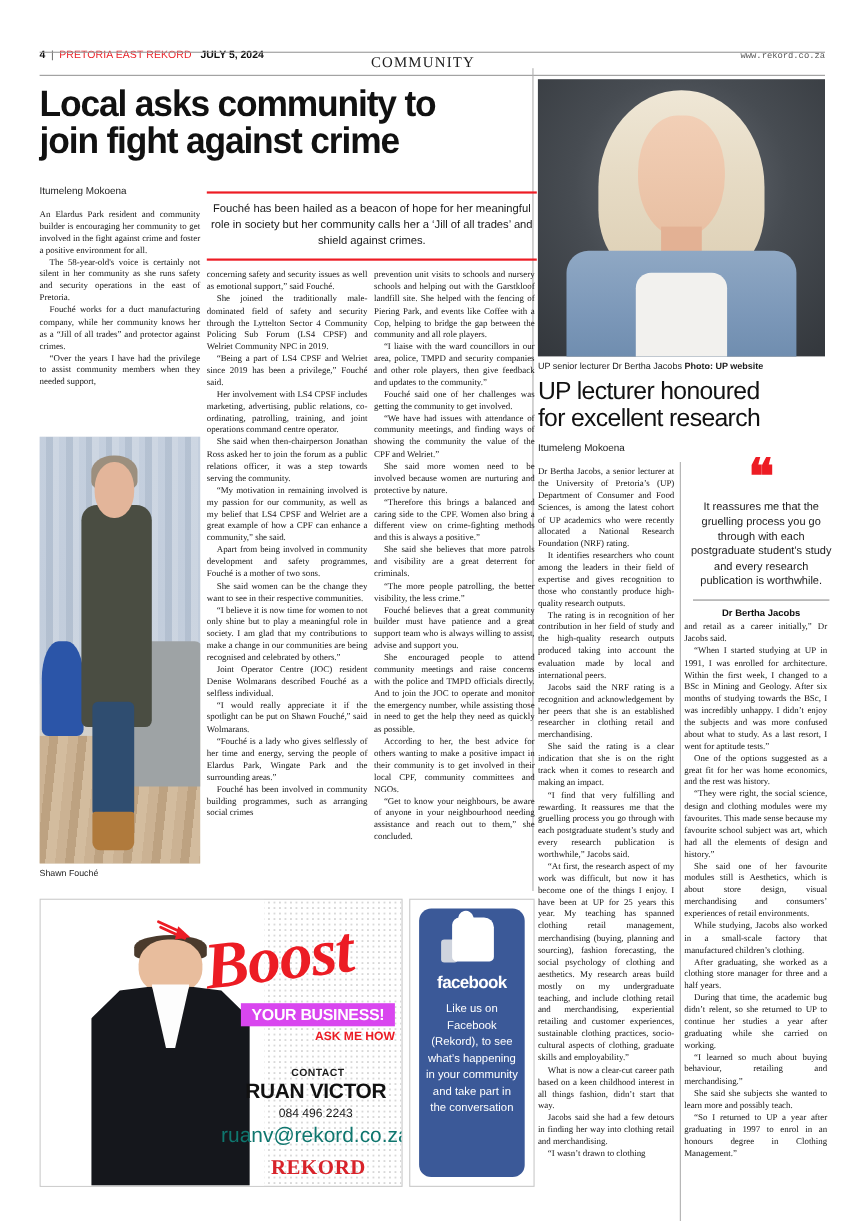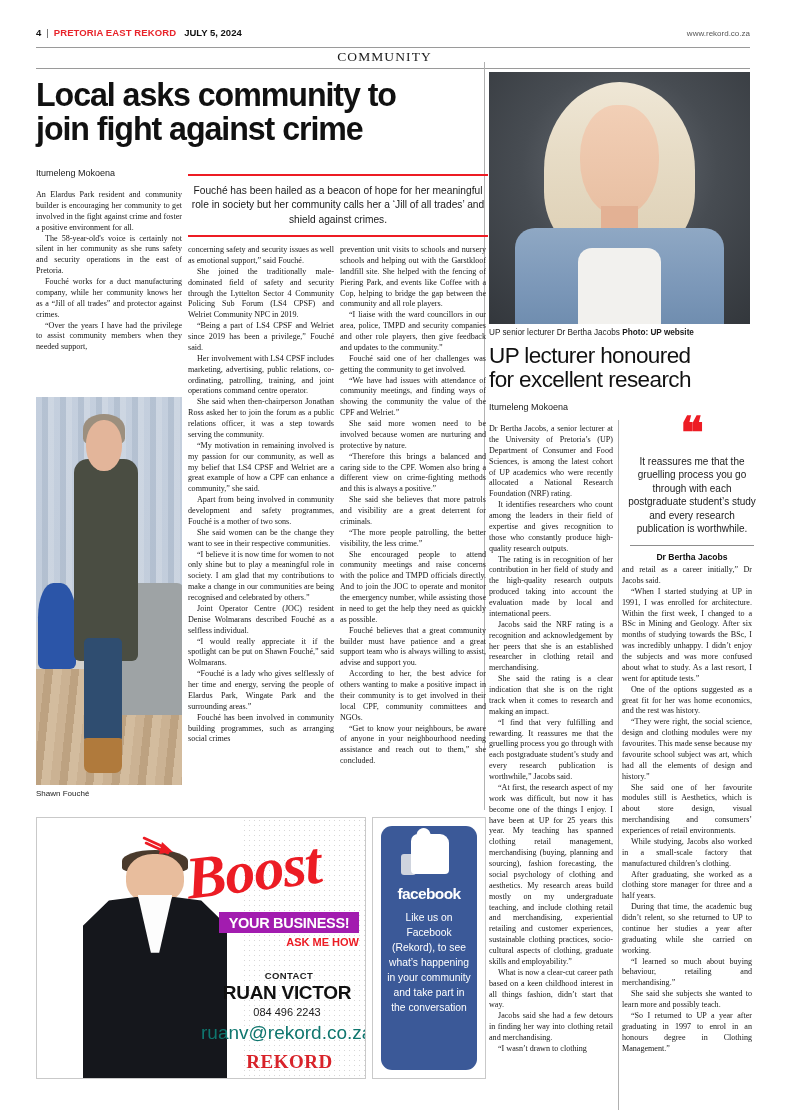--- a/index.html
+++ b/index.html
@@ -11,23 +11,23 @@
   }
   .page { position: relative; width: 786px; height: 1113px; background:#fff; }
 
   
   .masthead {
     position: absolute; left: 36px; top: 27px; width: 714px; height: 16px;
     display: flex; align-items: baseline;
   }
   .mh-folio { font-family:"Liberation Sans",sans-serif; font-size:9.5px; font-weight:700; color:#111; }
   .mh-bar   { font-family:"Liberation Sans",sans-serif; font-size:9.5px; color:#555; margin:0 5px; }
-  .mh-pub   { font-family:"Liberation Sans",sans-serif; font-size:9.5px; font-weight:700; color:#e8232a; letter-spacing:.1px; }
+  .mh-pub   { font-family:"Liberation Sans",sans-serif; font-size:9.5px; font-weight:400; color:#e8232a; letter-spacing:.1px;margin-top:18px; }
   .mh-date  { font-family:"Liberation Sans",sans-serif; font-size:9.5px; font-weight:700; color:#111; margin-left:8px; }
-  .mh-url   { margin-left:auto; font-family:Liberation Sans, sans-serif; font-size:8px; color:#555; }
+  .mh-url   { margin-left:auto; font-family:Liberation Mono, monospace; font-size:8px; color:#555; }
 
   .rule-top { position:absolute; left:36px; top:47px; width:714px; height:1px; background:#9a9a9a; }
   .section-name {
     position:absolute; left:0; top:49px; width:769px; text-align:center;
     font-family:"Liberation Serif", serif; font-size:13.5px; letter-spacing:1.1px; color:#1b1b1b;
   }
   .rule-under { position:absolute; left:36px; top:68px; width:714px; height:1px; background:#9a9a9a; }
 
   
   .headline {
@@ -190,21 +190,21 @@
     position:absolute; left:105px; top:17px; width:34px; height:22px;
   }
   .ad-boost {
     position:absolute; left:150px; top:20px; width:178px; height:84px;
     font-family:"Liberation Serif", serif; font-style:italic; font-weight:700;
     font-size:60px; color:#ec1c24; line-height:1;
     transform: rotate(-7deg); letter-spacing:-1px;
   }
   .ad-biz {
     position:absolute; left:182px; top:94px; width:140px; height:21px;
-    background:#a21caf; color:#fff; display:flex; align-items:center; justify-content:center;
+    background:#d946ef; color:#fff; display:flex; align-items:center; justify-content:center;
     font-family:"Liberation Sans", sans-serif; font-weight:700; font-size:14.5px; letter-spacing:-.3px;
   }
   .ad-ask {
     position:absolute; left:182px; top:118px; width:140px; text-align:right;
     font-family:"Liberation Sans", sans-serif; font-weight:700; font-size:11px; color:#ec1c24;
   }
   .ad-contact {
     position:absolute; left:182px; top:152px; width:140px; text-align:center;
     font-family:"Liberation Sans", sans-serif; font-weight:700; font-size:9.5px; color:#1b1b1b; letter-spacing:.4px;
   }
@@ -304,22 +304,22 @@
 
   <div class="bcol c3">
     <p class="noind">prevention unit visits to schools and nursery schools and helping out with the Garstkloof landfill site. She helped with the fencing of Piering Park, and events like Coffee with a Cop, helping to bridge the gap between the community and all role players.</p>
     <p>“I liaise with the ward councillors in our area, police, TMPD and security companies and other role players, then give feedback and updates to the community.”</p>
     <p>Fouché said one of her challenges was getting the community to get involved.</p>
     <p>“We have had issues with attendance of community meetings, and finding ways of showing the community the value of the CPF and Welriet.”</p>
     <p>She said more women need to be involved because women are nurturing and protective by nature.</p>
     <p>“Therefore this brings a balanced and caring side to the CPF. Women also bring a different view on crime-fighting methods and this is always a positive.”</p>
     <p>She said she believes that more patrols and visibility are a great deterrent for criminals.</p>
     <p>“The more people patrolling, the better visibility, the less crime.”</p>
+    <p>Fouché believes that a great community builder must have patience and a great support team who is always willing to assist, advise and support you.</p>
     <p>She encouraged people to attend community meetings and raise concerns with the police and TMPD officials directly. And to join the JOC to operate and monitor the emergency number, while assisting those in need to get the help they need as quickly as possible.</p>
-    <p>Fouché believes that a great community builder must have patience and a great support team who is always willing to assist, advise and support you.</p>
     <p>According to her, the best advice for others wanting to make a positive impact in their community is to get involved in their local CPF, community committees and NGOs.</p>
     <p>“Get to know your neighbours, be aware of anyone in your neighbourhood needing assistance and reach out to them,” she concluded.</p>
   </div>
 
   <div class="photo-shawn">
     <div class="ps-curtain"></div>
     <div class="ps-floor"></div>
     <div class="ps-sofa"></div>
     <div class="ps-table"></div>
     <div class="ps-body"></div>

